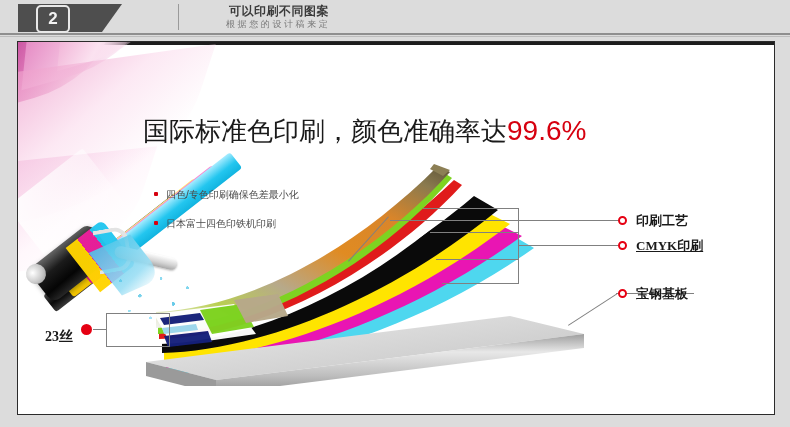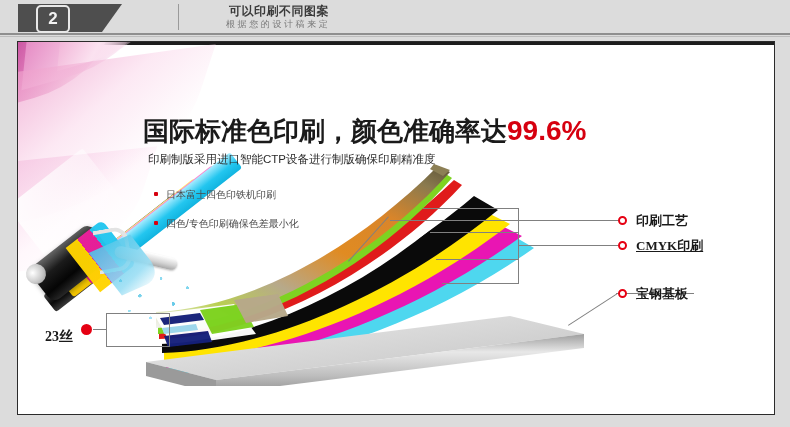--- a/index.html
+++ b/index.html
@@ -139,21 +139,21 @@
   }
   .dot{position:absolute;width:11px;height:11px;border-radius:50%;background:#e50012;}
   .cl-label{
     position:absolute;font-size:13px;font-weight:bold;color:#1a1a1a;white-space:nowrap;
     font-family:"Liberation Serif","DejaVu Serif",serif;
   }
   .box-callout{position:absolute;border:1px solid #808080;background:transparent;}
 
   
   .h1{
-    position:absolute;left:125px;top:72px;font-size:26px;font-weight:bold;color:#1a1a1a;
+    position:absolute;left:125px;top:72px;font-size:26px;font-weight:normal;color:#1a1a1a;
     letter-spacing:0;white-space:nowrap;
   }
   .h1 .pct{color:#d6000f;font-size:28px;}
   .h2{
     position:absolute;left:130px;top:110px;font-size:11.5px;color:#2b2b2b;white-space:nowrap;
   }
   .bullets{position:absolute;left:136px;top:146px;}
   .bullet{position:relative;font-size:10px;color:#4a4a4a;margin-bottom:15px;padding-left:12px;white-space:nowrap;}
   .bullet::before{
     content:"";position:absolute;left:0;top:4px;width:4px;height:4px;background:#d6000f;border-radius:1px;
@@ -282,20 +282,19 @@
     <div class="cl-label" style="left:618px;top:243px;">宝钢基板</div>
 
     <div class="box-callout" style="left:88px;top:271px;width:62px;height:32px;"></div>
     <div class="lead lead-h" style="left:75px;top:287px;width:14px;"></div>
     <div class="dot" style="left:63px;top:282px;"></div>
     <div class="cl-label" style="left:27px;top:286px;font-size:14px;">23丝</div>
 
     <div class="h1">
       <span>国际标准色印刷，颜色准确率达</span><span class="pct">99.6%</span>
     </div>
-    <div class="h2">印刷制版采用进口智能CTP设备进行制版确保印刷精准度</div>
     <div class="bullets">
+      <div class="bullet">四色/专色印刷确保色差最小化</div>
       <div class="bullet">日本富士四色印铁机印刷</div>
-      <div class="bullet">四色/专色印刷确保色差最小化</div>
     </div>
 
   </div>
 </div>
 
 </body></html>

